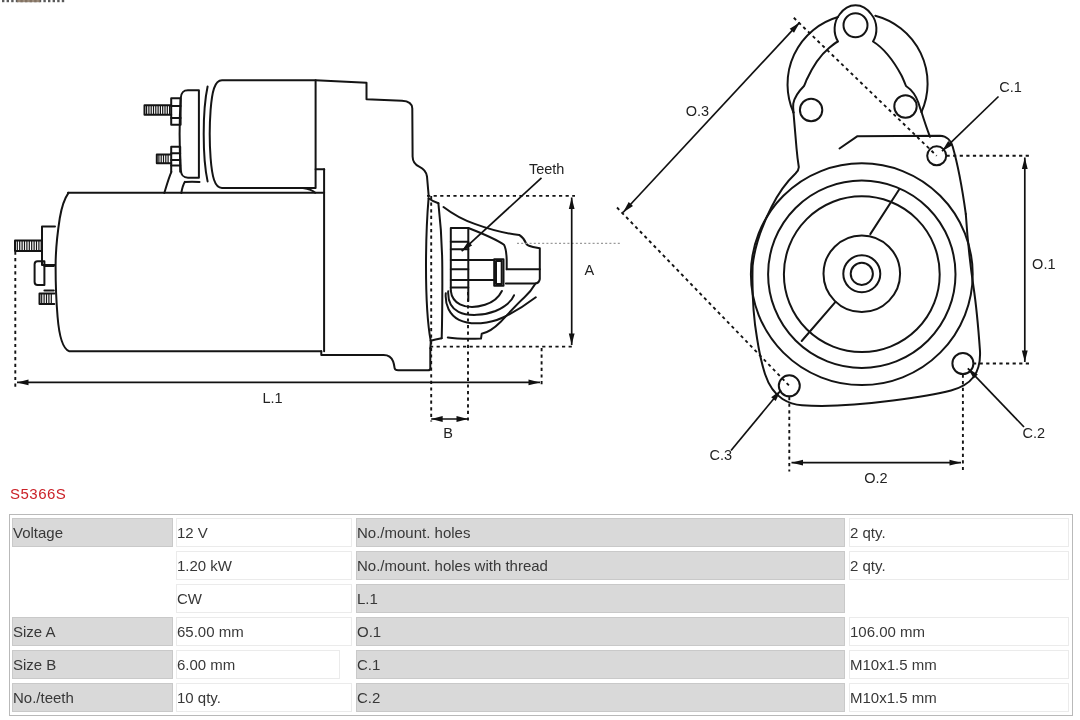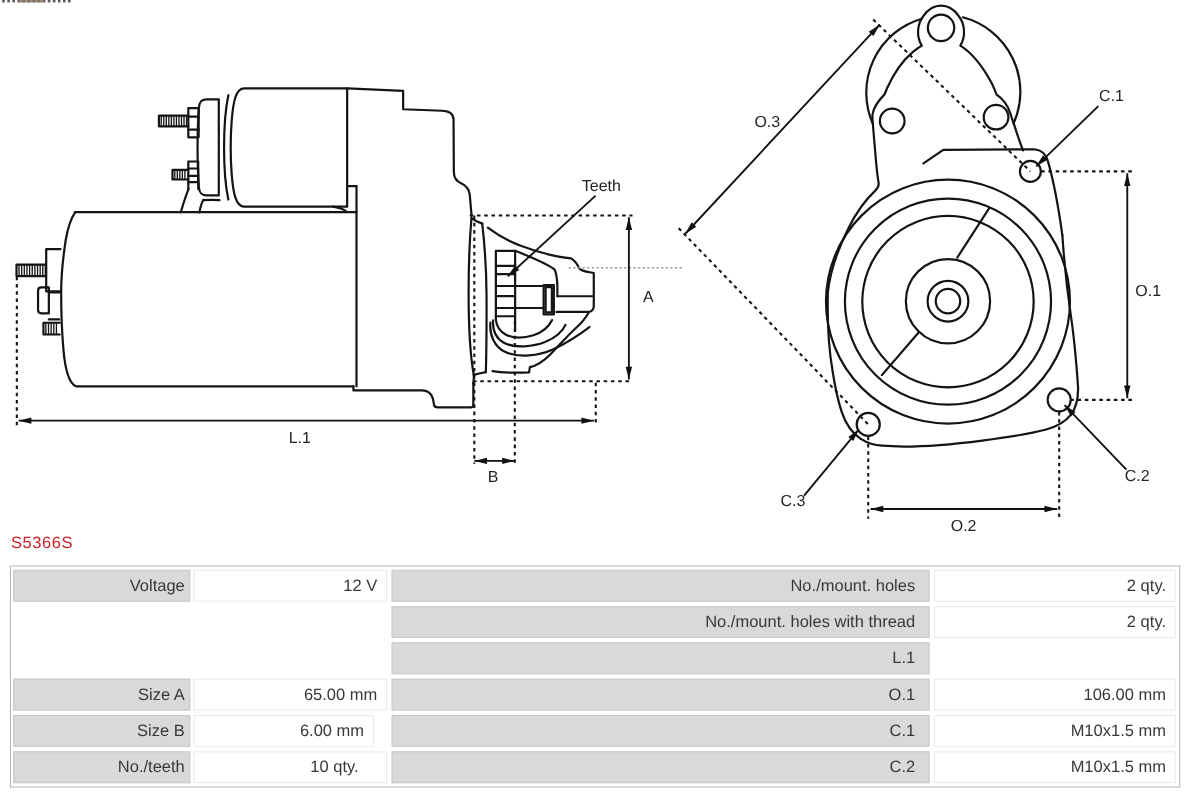--- a/index.html
+++ b/index.html
@@ -1,19 +1,19 @@
 <!DOCTYPE html>
 <html><head><meta charset="utf-8">
 <style>
 html,body{margin:0;padding:0;width:1080px;height:720px;background:#fff;overflow:hidden;
 font-family:"Liberation Sans",sans-serif}
 #wrap{position:absolute;left:0;top:0;width:1080px;height:720px}
 #pn{position:absolute;left:10px;top:485px;font-size:15px;color:#cb2128;letter-spacing:0.5px}
 #tbl{position:absolute;left:9px;top:514px;width:1062px;height:200px;border:1px solid #b9b9b9;background:#fff}
-.cell{position:absolute;box-sizing:border-box;height:29px;line-height:28px;font-size:15px;color:#383838;text-align:right;overflow:hidden}
+.cell{position:absolute;box-sizing:border-box;height:29px;line-height:28px;font-size:15px;color:#383838;overflow:hidden}
 .cell.g{background:#d9d9d9;border:1px solid #c9c9c9}
 .cell.w{background:#fff;border:1px solid #ebebeb}
 </style></head>
 <body>
 <div id="wrap">
 <svg width="1080" height="512" viewBox="0 0 1080 512" style="position:absolute;left:0;top:0">
 <rect x="2.0" y="0" width="2.4" height="2.2" fill="#5a5a5a"></rect>
 <rect x="6.6" y="0" width="2.4" height="2.2" fill="#5a5a5a"></rect>
 <rect x="11.2" y="0" width="2.4" height="2.2" fill="#5a5a5a"></rect>
 <rect x="15.8" y="0" width="2.4" height="2.2" fill="#5a5a5a"></rect>
@@ -155,22 +155,24 @@
 <text x="1010.5" y="92" text-anchor="middle" font-size="14.5" fill="#222" font-family="Liberation Sans, sans-serif">C.1</text>
 <text x="1033.8" y="437.5" text-anchor="middle" font-size="14.5" fill="#222" font-family="Liberation Sans, sans-serif">C.2</text>
 <text x="720.8" y="460" text-anchor="middle" font-size="14.5" fill="#222" font-family="Liberation Sans, sans-serif">C.3</text>
 </svg>
 <div id="pn">S5366S</div>
 <div id="tbl"></div>
 <div class="cell g" style="left:12px;top:518px;width:161px;padding-right:4px">Voltage</div>
 <div class="cell w" style="left:176px;top:518px;width:176px;padding-right:8px">12 V</div>
 <div class="cell g" style="left:356px;top:518px;width:489px;padding-right:12px">No./mount. holes</div>
 <div class="cell w" style="left:849px;top:518px;width:220px;padding-right:8px">2 qty.</div>
+<div class="cell w" style="left:176px;top:551px;width:176px;padding-right:8px">1.20 kW</div>
 <div class="cell g" style="left:356px;top:551px;width:489px;padding-right:12px">No./mount. holes with thread</div>
 <div class="cell w" style="left:849px;top:551px;width:220px;padding-right:8px">2 qty.</div>
+<div class="cell w" style="left:176px;top:584px;width:176px;padding-right:8px">CW</div>
 <div class="cell g" style="left:356px;top:584px;width:489px;padding-right:12px">L.1</div>
 <div class="cell g" style="left:12px;top:617px;width:161px;padding-right:4px">Size A</div>
 <div class="cell w" style="left:176px;top:617px;width:176px;padding-right:8px">65.00 mm</div>
 <div class="cell g" style="left:356px;top:617px;width:489px;padding-right:12px">O.1</div>
 <div class="cell w" style="left:849px;top:617px;width:220px;padding-right:8px">106.00 mm</div>
 <div class="cell g" style="left:12px;top:650px;width:161px;padding-right:4px">Size B</div>
 <div class="cell w" style="left:176px;top:650px;width:164px;padding-right:8px">6.00 mm</div>
 <div class="cell g" style="left:356px;top:650px;width:489px;padding-right:12px">C.1</div>
 <div class="cell w" style="left:849px;top:650px;width:220px;padding-right:8px">M10x1.5 mm</div>
 <div class="cell g" style="left:12px;top:683px;width:161px;padding-right:4px">No./teeth</div>

